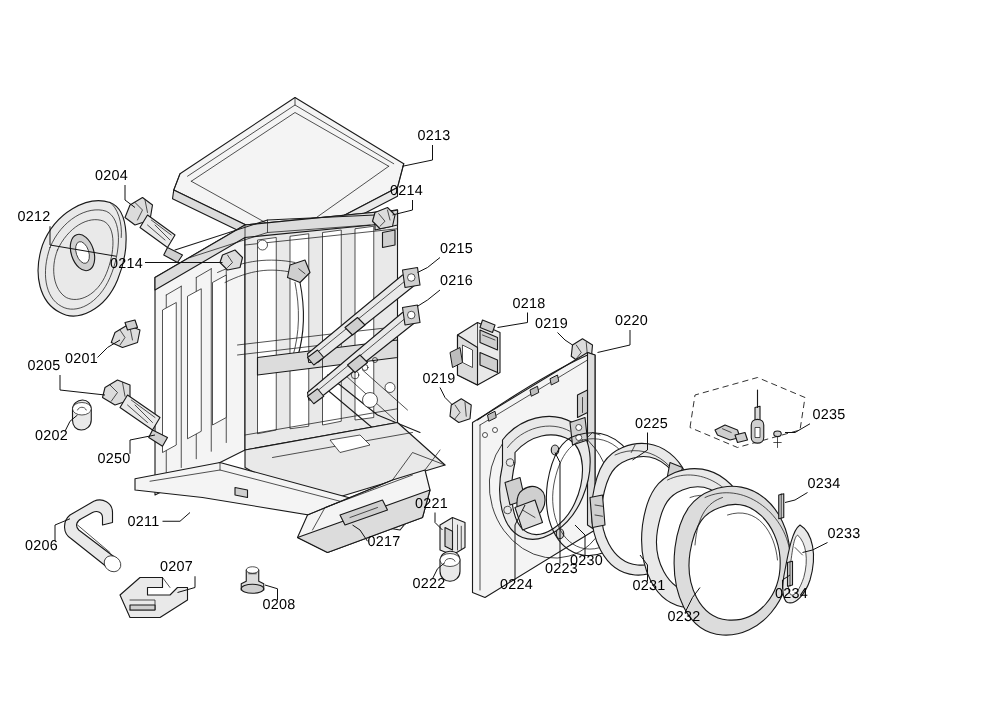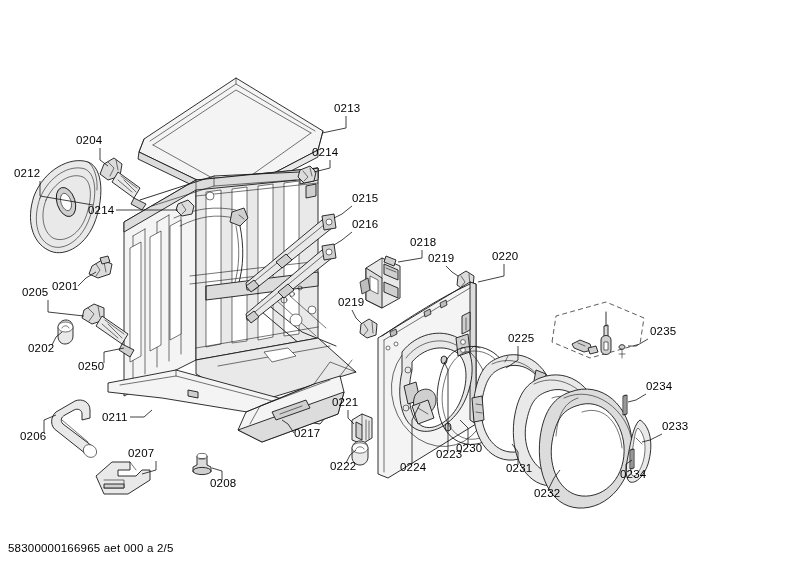--- a/index.html
+++ b/index.html
@@ -498,14 +498,13 @@
           <path class="leader" d="M 662 434 L 650 440 L 642 442"></path>
           <text class="callout" x="662" y="430">0233</text>
         </g>
         <g>
           <path class="leader" d="M 626 471 L 626 464 L 632 460"></path>
           <text class="callout" x="620" y="478">0234</text>
         </g>
       </g>
   </svg>
 
-  <div class="footer-text">58300000166965 aet 000 a 2/5</div>
 </div>
 
 </body></html>

